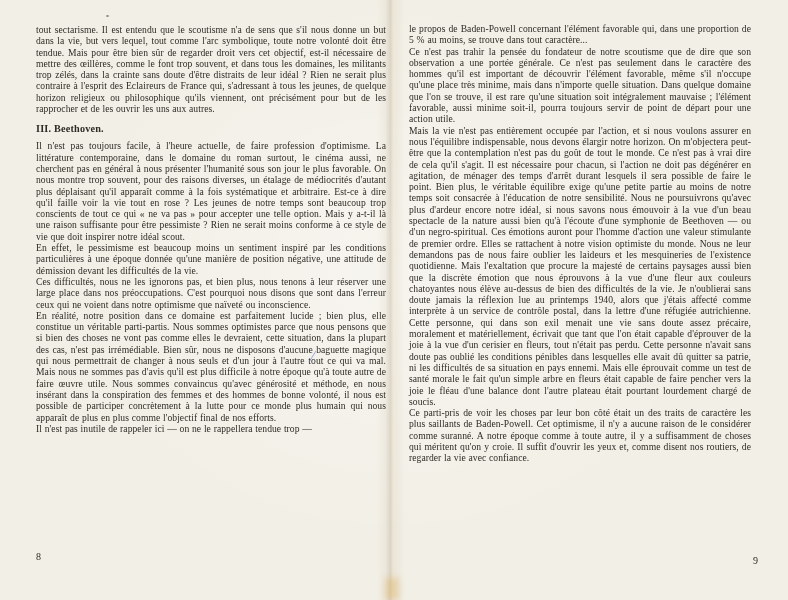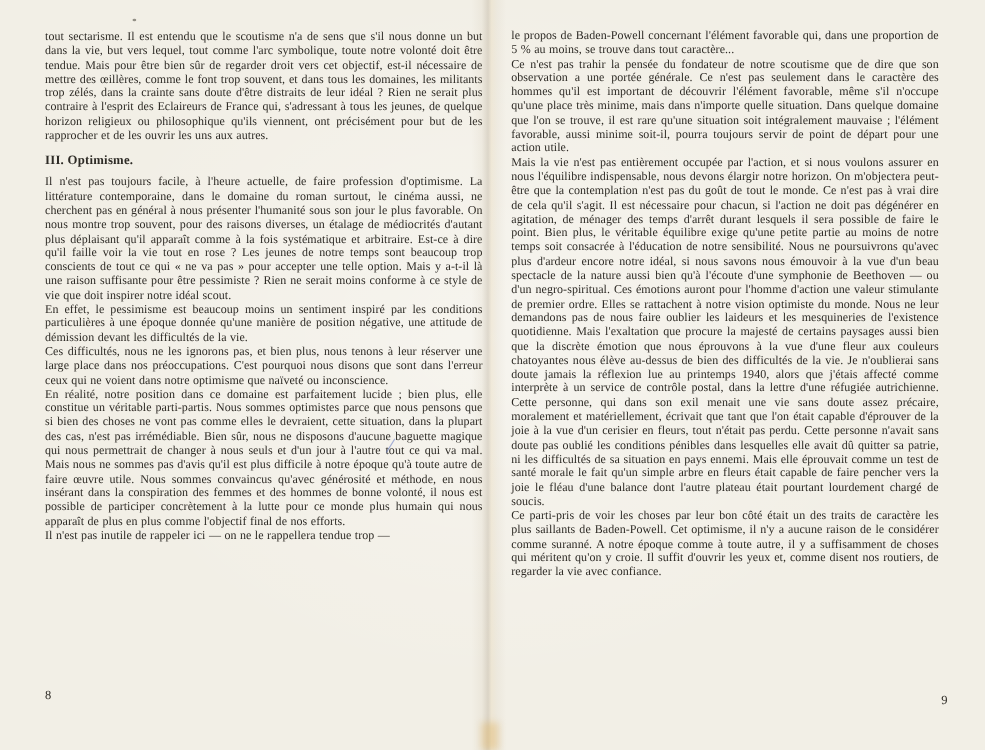--- a/index.html
+++ b/index.html
@@ -114,21 +114,21 @@
 </head>
 <body>
 
 <div class="spread">
 
   <div class="speck"></div>
 
   <div class="page page-left">
     <div class="textblock">
       <p>tout sectarisme. Il est entendu que le scoutisme n'a de sens que s'il nous donne un but dans la vie, but vers lequel, tout comme l'arc symbolique, toute notre volonté doit être tendue. Mais pour être bien sûr de regarder droit vers cet objectif, est-il nécessaire de mettre des œillères, comme le font trop souvent, et dans tous les domaines, les militants trop zélés, dans la crainte sans doute d'être distraits de leur idéal ? Rien ne serait plus contraire à l'esprit des Eclaireurs de France qui, s'adressant à tous les jeunes, de quelque horizon religieux ou philosophique qu'ils viennent, ont précisément pour but de les rapprocher et de les ouvrir les uns aux autres.</p>
-      <h2>III. Optimisme.</h2>
+      <h2>III. Beethoven.</h2>
       <p>Il n'est pas toujours facile, à l'heure actuelle, de faire profession d'optimisme. La littérature contemporaine, dans le domaine du roman surtout, le cinéma aussi, ne cherchent pas en général à nous présenter l'humanité sous son jour le plus favorable. On nous montre trop souvent, pour des raisons diverses, un étalage de médiocrités d'autant plus déplaisant qu'il apparaît comme à la fois systématique et arbitraire. Est-ce à dire qu'il faille voir la vie tout en rose ? Les jeunes de notre temps sont beaucoup trop conscients de tout ce qui « ne va pas » pour accepter une telle option. Mais y a-t-il là une raison suffisante pour être pessimiste ? Rien ne serait moins conforme à ce style de vie que doit inspirer notre idéal scout.</p>
       <p>En effet, le pessimisme est beaucoup moins un sentiment inspiré par les conditions particulières à une époque donnée qu'une manière de position négative, une attitude de démission devant les difficultés de la vie.</p>
       <p>Ces difficultés, nous ne les ignorons pas, et bien plus, nous tenons à leur réserver une large place dans nos préoccupations. C'est pourquoi nous disons que sont dans l'erreur ceux qui ne voient dans notre optimisme que naïveté ou inconscience.</p>
       <p>En réalité, notre position dans ce domaine est parfaitement lucide ; bien plus, elle constitue un véritable parti-partis. Nous sommes optimistes parce que nous pensons que si bien des choses ne vont pas comme elles le devraient, cette situation, dans la plupart des cas, n'est pas irrémédiable. Bien sûr, nous ne disposons d'aucune baguette magique qui nous permettrait de changer à nous seuls et d'un jour à l'autre tout ce qui va mal. Mais nous ne sommes pas d'avis qu'il est plus difficile à notre époque qu'à toute autre de faire œuvre utile. Nous sommes convaincus qu'avec générosité et méthode, en nous insérant dans la conspiration des femmes et des hommes de bonne volonté, il nous est possible de participer concrètement à la lutte pour ce monde plus humain qui nous apparaît de plus en plus comme l'objectif final de nos efforts.</p>
       <p>Il n'est pas inutile de rappeler ici — on ne le rappellera tendue trop —</p>
     </div>
   </div>
 
   <div class="pen-mark"></div>
 

